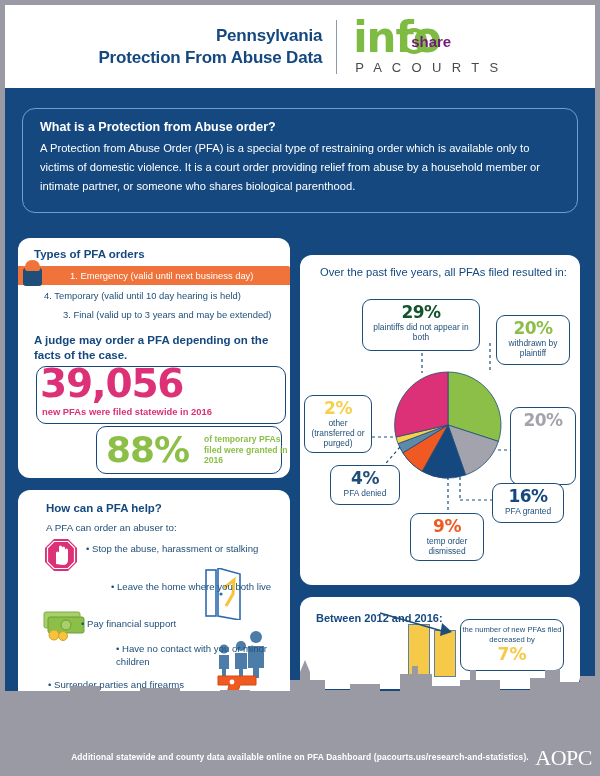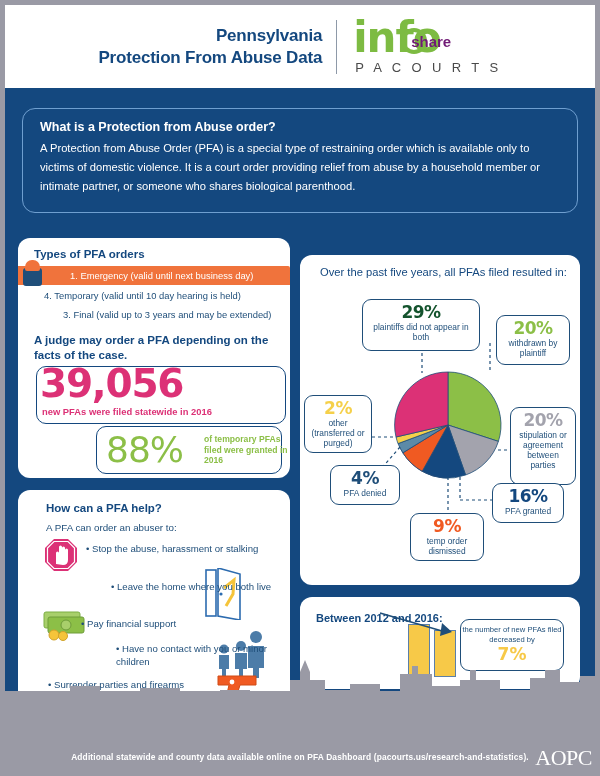--- a/index.html
+++ b/index.html
@@ -95,21 +95,21 @@
     position:absolute;left:22px;top:124px;color:#DC3176;font-size:39px;font-weight:bold;
     letter-spacing:-1.2px;line-height:44px;font-family:"DejaVu Sans", sans-serif;
   }
   .num39sub{position:absolute;left:24px;top:168px;color:#DC3176;font-size:9.4px;font-weight:bold;}
 
   .bigbox2{
     position:absolute;left:78px;top:188px;width:186px;height:48px;
     border:1.2px solid #14487F;border-radius:10px;box-sizing:border-box;
   }
   .num88{
-    position:absolute;left:88px;top:190px;color:#8CBF47;font-size:36px;font-weight:normal;
+    position:absolute;left:88px;top:190px;color:#8CBF47;font-size:36px;font-weight:bold;
     letter-spacing:-1px;line-height:44px;font-family:"DejaVu Sans", sans-serif;
   }
   .num88sub{position:absolute;left:186px;top:196px;color:#8CBF47;font-size:8.6px;font-weight:bold;line-height:10.6px;}
 
   
   #help-card{left:18px;top:490px;width:272px;height:215px;}
   .help-head{position:absolute;left:28px;top:12px;}
   .help-sub{position:absolute;left:28px;top:32px;color:#1F4E79;font-size:9.8px;}
   .help-li{position:absolute;color:#1F4E79;font-size:9.6px;line-height:13px;}
   #h1{left:68px;top:52px;text-align:right;}
@@ -287,21 +287,20 @@
       <div class="co-lbl">plaintiffs did not appear in both</div>
     </div>
 
     <div class="callout" style="left:196px;top:60px;width:74px;height:50px;">
       <div class="co-pct" style="color:#8CBF47;">20%</div>
       <div class="co-lbl">withdrawn by plaintiff</div>
     </div>
 
     <div class="callout" style="left:210px;top:152px;width:66px;height:78px;">
       <div class="co-pct" style="color:#A3A3AD;">20%</div>
-      <div class="co-lbl">stipulation or agreement between parties</div>
     </div>
 
     <div class="callout" style="left:192px;top:228px;width:72px;height:40px;">
       <div class="co-pct" style="color:#14487F;">16%</div>
       <div class="co-lbl">PFA granted</div>
     </div>
 
     <div class="callout" style="left:110px;top:258px;width:74px;height:48px;">
       <div class="co-pct" style="color:#F05A22;">9%</div>
       <div class="co-lbl">temp order dismissed</div>

